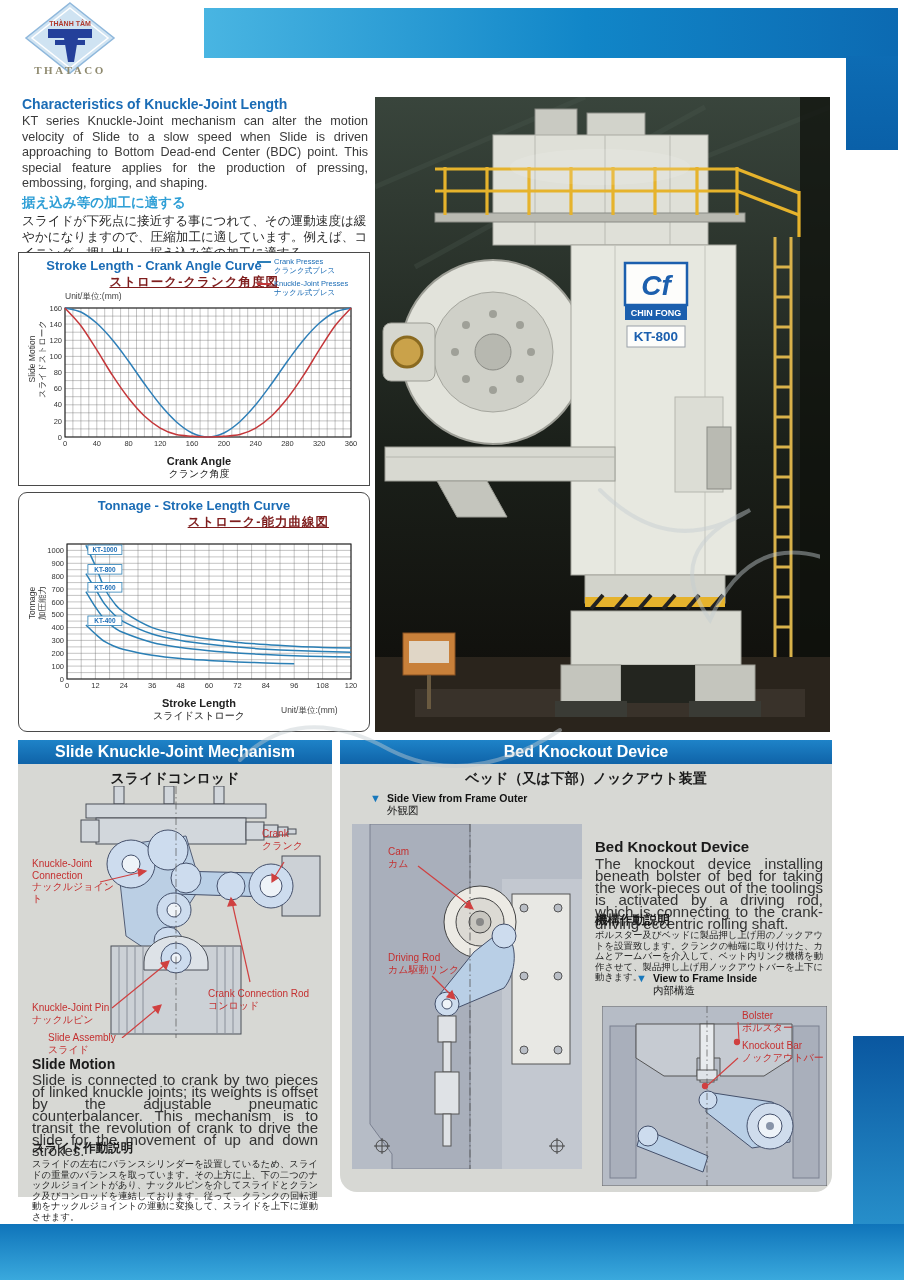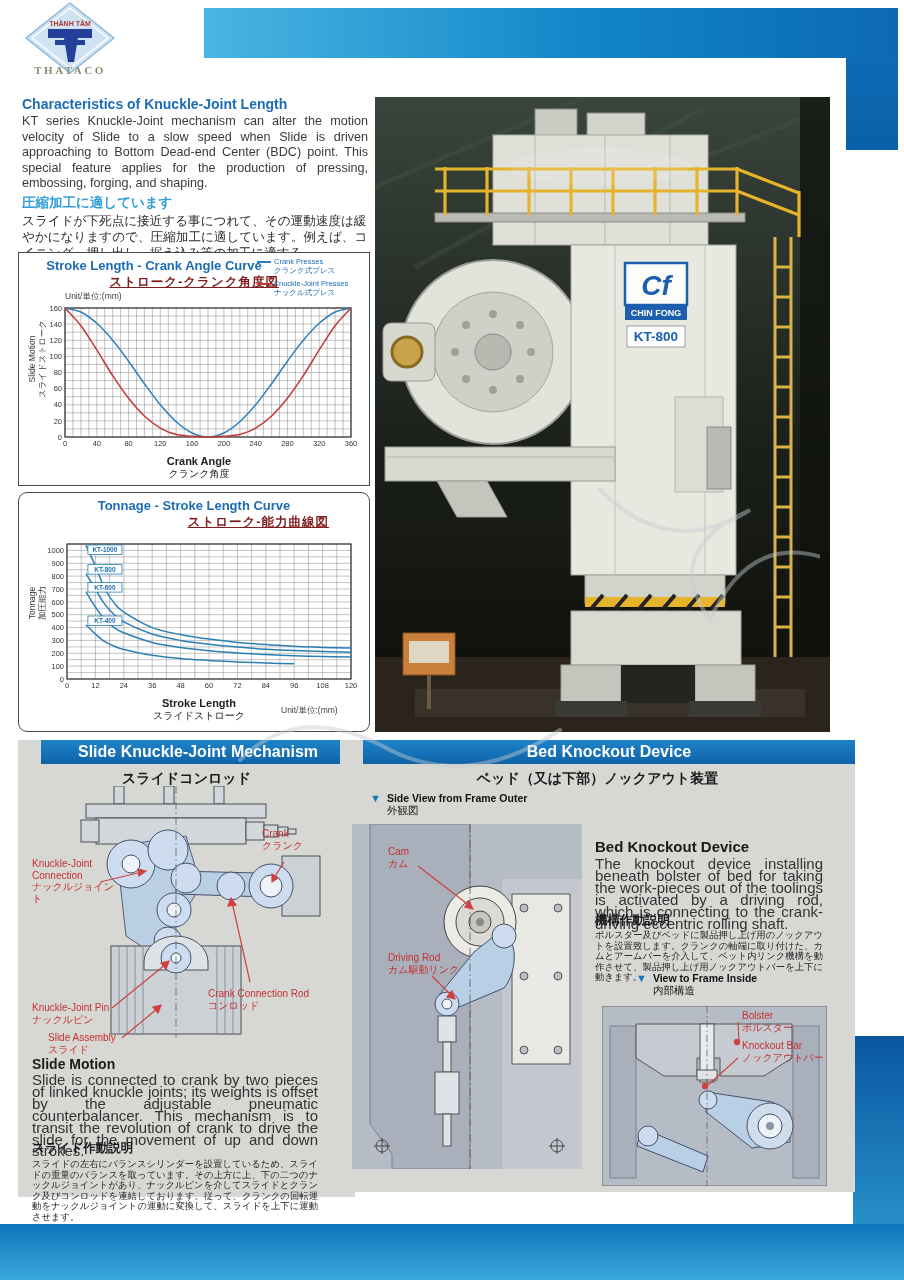--- a/index.html
+++ b/index.html
@@ -40,21 +40,21 @@
   .xlab .en{font-size:11px;font-weight:bold;color:#222;}
   .xlab .jp{font-size:10px;color:#222;}
   svg text.tick{font-family:"Liberation Sans",sans-serif;font-size:7.5px;fill:#333;}
   svg text.klab{font-family:"Liberation Sans",sans-serif;font-size:6.5px;fill:#1b6cb5;font-weight:bold;}
   svg line.grid{stroke:#6a6a6a;stroke-width:0.4;}
 
   
   .photo{position:absolute;left:375px;top:97px;width:455px;height:635px;background:#16190f;}
 
   
-  .panel{position:absolute;top:740px;background:#d7d8d4;padding-left:23px;}
+  .panel{position:absolute;top:740px;background:#d7d8d4;}
   .panel-hdr{height:24px;background:linear-gradient(180deg,#1e83c8,#0f63a8);
              color:#fff;font-size:16px;font-weight:bold;text-align:center;line-height:24px;}
   .panel-sub{position:absolute;left:0;top:30px;width:100%;text-align:center;
              font-size:14px;font-weight:bold;color:#1a1a1a;}
   .redlab{position:absolute;color:#c43030;font-size:10px;line-height:11.5px;}
   .redlab .jp{font-size:10px;word-break:break-all;}
   .sec-h{position:absolute;font-size:14px;font-weight:bold;color:#1a1a1a;}
   .sec-b{position:absolute;font-size:15px;line-height:11.9px;text-align:justify;color:#333;}
   .sec-hjp{position:absolute;font-size:12.5px;font-weight:bold;color:#1a1a1a;}
   .sec-bjp{position:absolute;font-size:9.3px;line-height:10.6px;color:#222;word-break:break-all;text-align:justify;}
@@ -85,21 +85,21 @@
     <rect x="26" y="27" width="44" height="9" fill="#24409a"></rect>
     <polygon points="42,36 56,36 52,60 46,60" fill="#24409a"></polygon>
     <rect x="33" y="38" width="30" height="5" fill="#24409a"></rect>
     <text x="48" y="72" text-anchor="middle" font-family="Liberation Serif,serif" font-size="11" font-weight="bold" letter-spacing="2.5" fill="#8f8a6f">THATACO</text>
   </svg>
 </div>
 
 <div class="intro">
   <h1>Characteristics of Knuckle-Joint Length</h1>
   <p class="en">KT series Knuckle-Joint mechanism can alter the motion velocity of Slide to a slow speed when Slide is driven approaching to Bottom Dead-end Center (BDC) point.  This special feature applies for the production of pressing, embossing, forging, and shaping.</p>
-  <div class="jph">圧縮加工に適しています</div>
+  <div class="jph">据え込み等の加工に適する</div>
   <p class="jp">スライドが下死点に接近する事につれて、その運動速度は緩やかになりますので、圧縮加工に適しています。例えば、コイニング、押し出し、据え込み等の加工に適する。</p>
 </div>
 
 <div class="chart-box" style="top:252px;height:232px;">
   <div class="chart-title">Stroke Length - Crank Angle Curve</div>
   <div class="chart-sub">ストローク-クランク角度図</div>
   <div class="legend">
     <div class="legend-item">
       <span class="legend-dash" style="background:#2e7fb8"></span>
       <span><span>Crank Presses</span><br>
@@ -493,21 +493,21 @@
   <div class="redlab" style="left:30px;top:292px;width:100px;">
     <div>Slide Assembly</div>
     <div class="jp">スライド</div>
   </div>
   <div class="sec-h" style="left:14px;top:316px;">Slide Motion</div>
   <div class="sec-b" style="left:14px;top:334px;width:286px;">Slide is connected to crank by two pieces of linked knuckle joints; its weights is offset by the adjustable pneumatic counterbalancer. This mechanism is to transit the revolution of crank to drive the slide for the movement of up and down strokes.</div>
   <div class="sec-hjp" style="left:14px;top:400px;">スライド作動説明</div>
   <div class="sec-bjp" style="left:14px;top:419px;width:286px;">スライドの左右にバランスシリンダーを設置しているため、スライドの重量のバランスを取っています。その上方に上、下の二つのナックルジョイントがあり、ナックルピンを介してスライドとクランク及びコンロッドを連結しております。従って、クランクの回転運動をナックルジョイントの運動に変換して、スライドを上下に運動させます。</div>
 </div>
 
-<div class="panel" style="left:340px;width:492px;height:452px;">
+<div class="panel" style="left:340px;width:492px;height:452px;border-radius:17px;">
   <div class="panel-hdr">Bed Knockout Device</div>
   <div class="panel-sub">ベッド（又は下部）ノックアウト装置</div>
   <div class="viewmark" style="left:30px;top:52px;">
     <span class="tri">▼</span><span class="en">Side View from Frame Outer</span>
     <div class="jp">外観図</div>
   </div>
   <svg width="230" height="345" viewBox="0 0 230 345" style="position:absolute;left:12px;top:84px;">
     <rect x="0" y="0" width="230" height="345" fill="#b6bcc6"></rect>
     <polygon points="18,0 118,0 118,345 40,345 40,330 18,300" fill="#a9afbb" stroke="#7a8090"></polygon>
     <rect x="150" y="55" width="80" height="290" fill="#c3c8d0"></rect>

